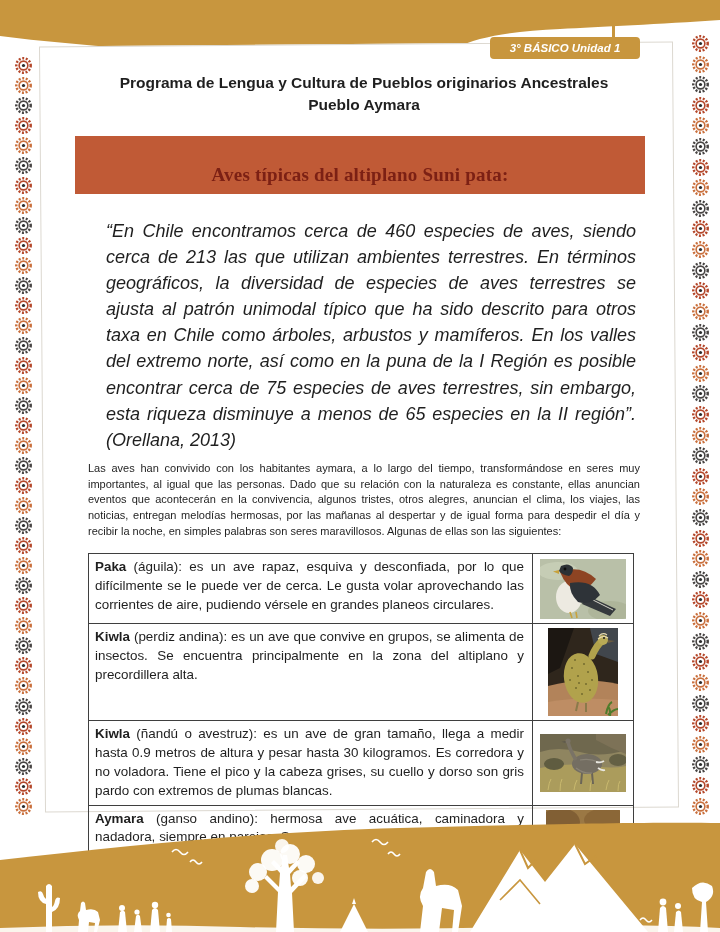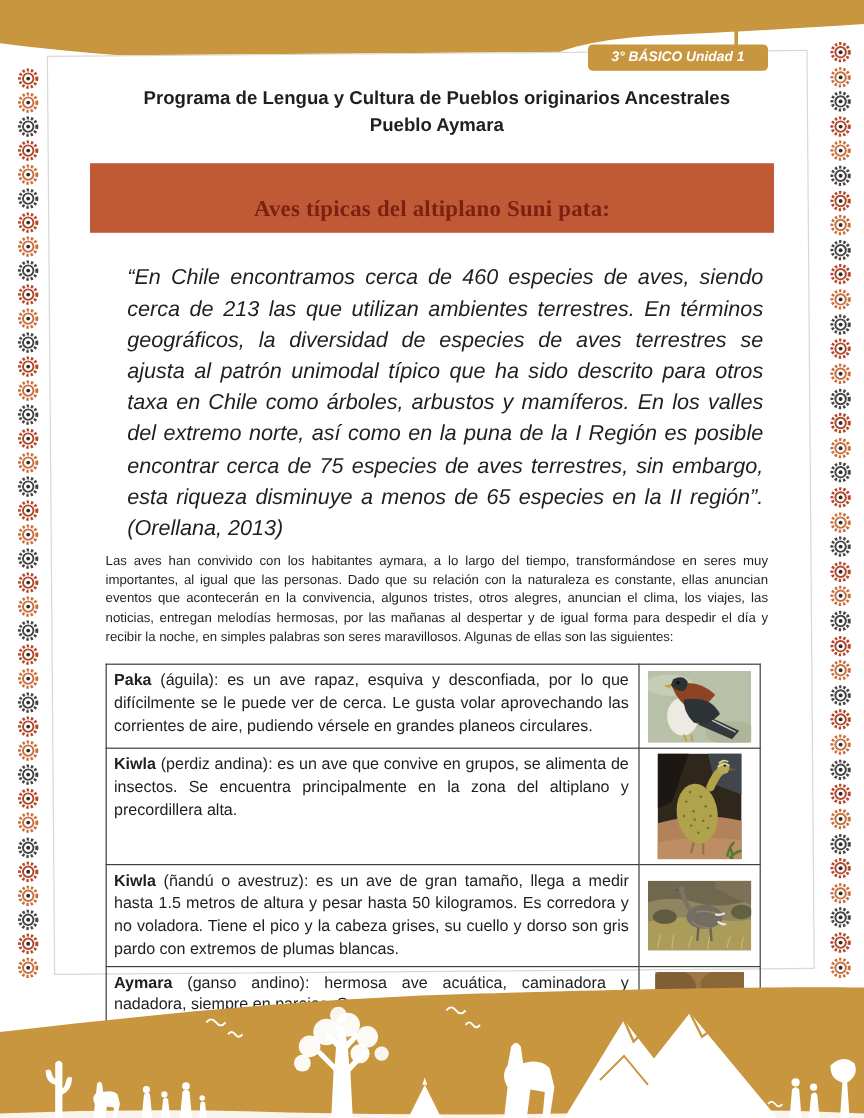--- a/index.html
+++ b/index.html
@@ -532,21 +532,21 @@
             <path d="M44 28 Q48 18 54 13" stroke="#b1a24c" stroke-width="7" fill="none" stroke-linecap="round"></path>
             <circle cx="55" cy="12" r="5" fill="#b8aa56"></circle>
             <path d="M51 8 Q55 4 59 7 M50 11 Q55 7 60 10" stroke="#e8dcae" stroke-width="1.2" fill="none"></path>
             <path d="M60 12 l7 1 -7 2 Z" fill="#6b5b3f"></path>
             <circle cx="56" cy="10" r="1" fill="#1a1a1a"></circle>
             <path d="M58 86 q2 -10 6 -12 M60 87 q6 -6 10 -6 M62 88 q1 -6 -2 -10" stroke="#4e7c2b" stroke-width="2" fill="none"></path>
           </svg>
         </td>
       </tr>
       <tr class="r3">
-        <td><strong>Kiwla</strong> <span>(ñandú o avestruz): es un ave de gran tamaño, llega a medir hasta 1.5 metros de altura y pesar hasta 50 kilogramos. Es corredora y no voladora. Tiene el pico y la cabeza grises, su cuello y dorso son gris pardo con extremos de plumas blancas.</span></td>
+        <td><strong>Kiwla</strong> <span>(ñandú o avestruz): es un ave de gran tamaño, llega a medir hasta 0.9 metros de altura y pesar hasta 30 kilogramos. Es corredora y no voladora. Tiene el pico y la cabeza grises, su cuello y dorso son gris pardo con extremos de plumas blancas.</span></td>
         <td class="img-cell">
           <svg width="86" height="58" viewBox="0 0 86 58">
             <rect width="86" height="58" fill="#8f8560"></rect>
             <path d="M0 0 H86 V16 Q60 24 40 18 Q18 12 0 18 Z" fill="#6f684e"></path>
             <path d="M56 0 H86 V20 Q70 14 56 6 Z" fill="#7d7257"></path>
             <path d="M0 34 Q30 28 55 32 Q72 35 86 32 V58 H0 Z" fill="#ab9c5c"></path>
             <g stroke="#c9b96e" stroke-width="1" fill="none">
               <path d="M8 56 q1 -8 3 -11"></path>
                 <path d="M20 57 q0 -9 2 -12"></path>
                 <path d="M34 56 q1 -7 3 -10"></path>

